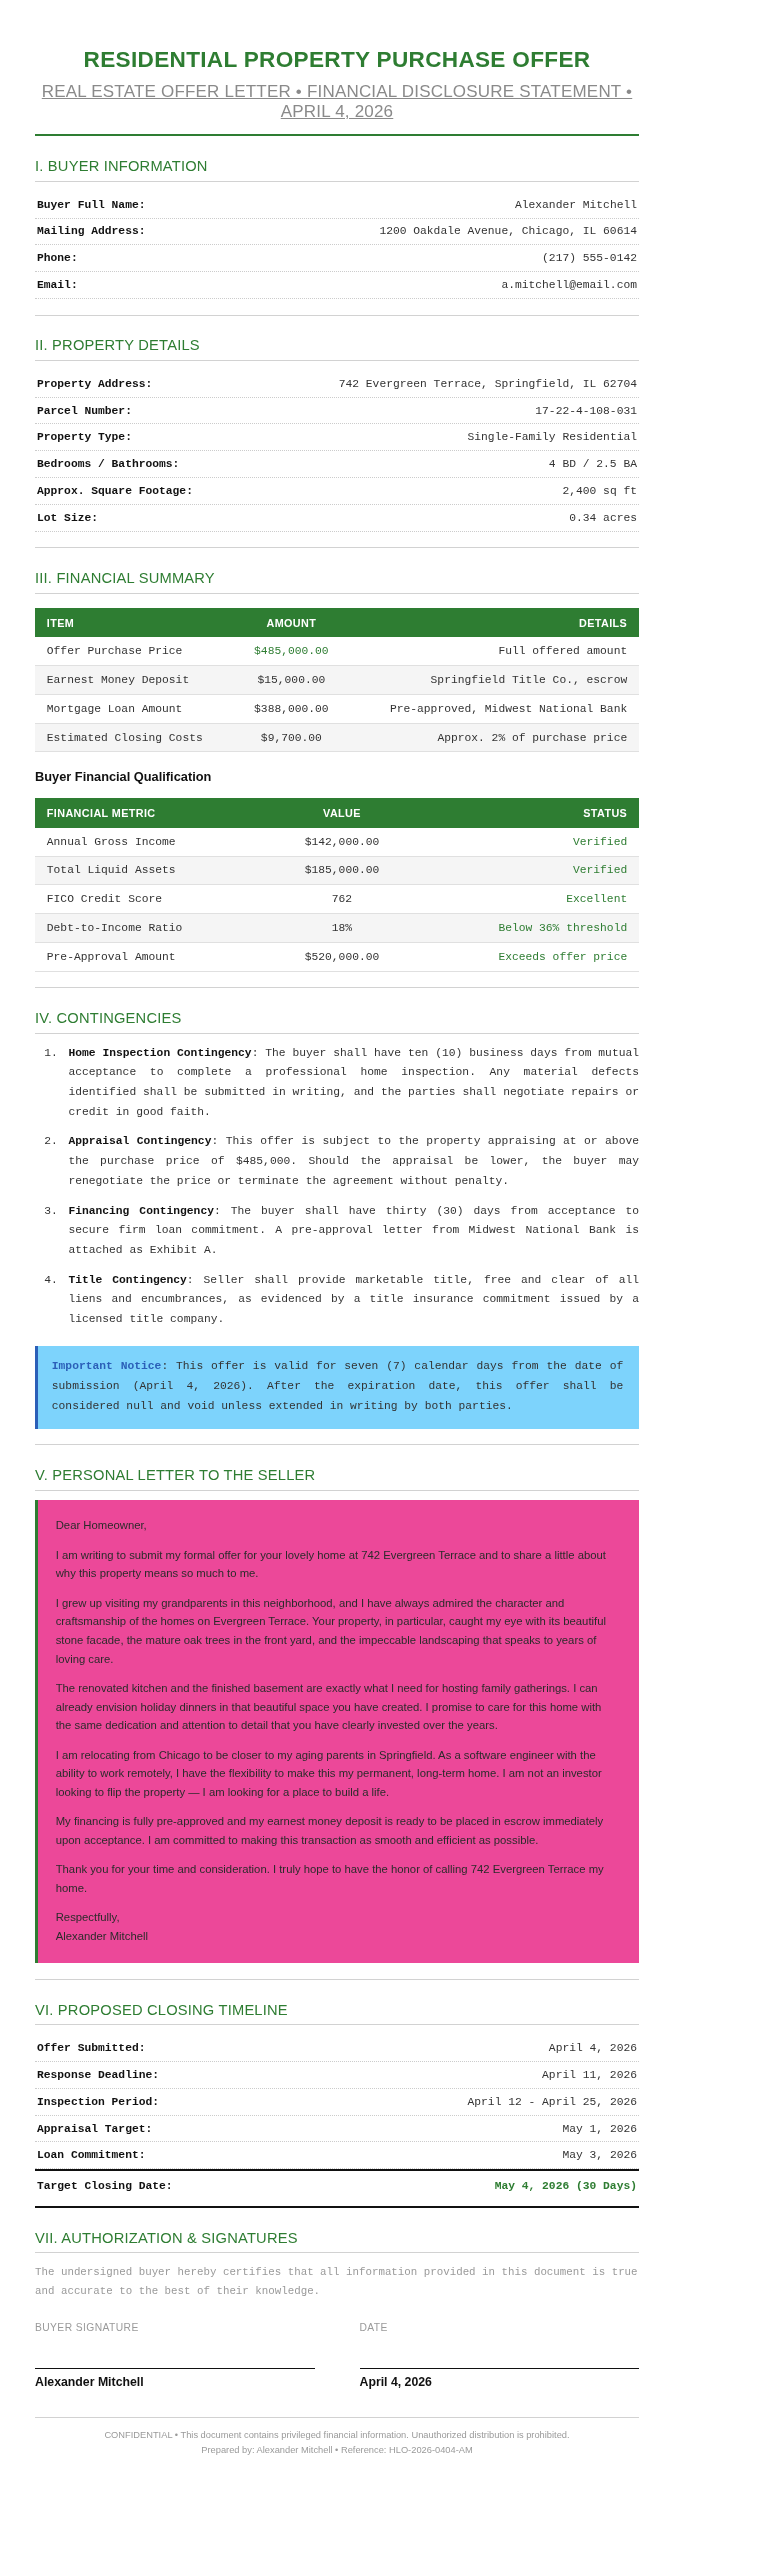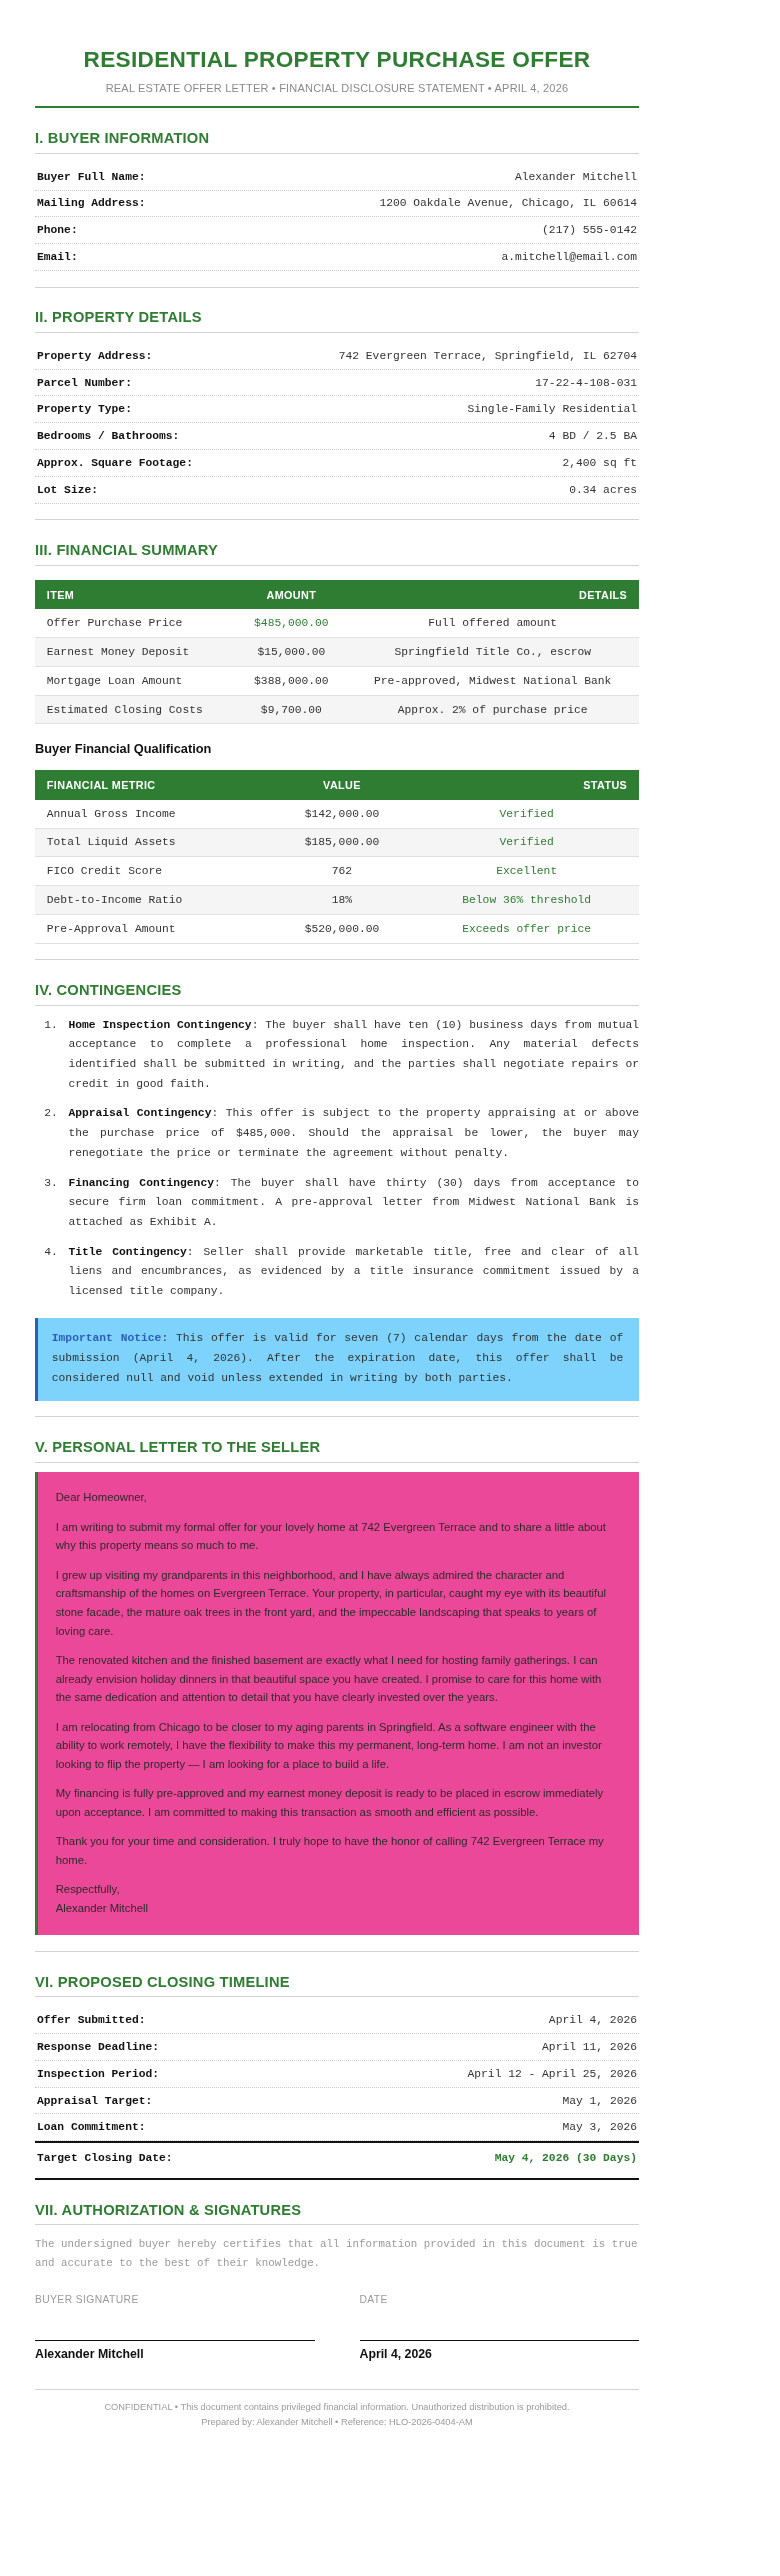--- a/index.html
+++ b/index.html
@@ -26,38 +26,39 @@
     color: #2e7d32;
     font-size: 22.6px;
     font-weight: bold;
     letter-spacing: 0.3px;
     margin: 7.9px 0 0 0;
     font-family: "Liberation Sans", sans-serif;
   }
   .doc-subtitle {
     text-align: center;
     color: #8a8a8a;
-    font-size: 11px;
+    font-size: 17px;
     letter-spacing: 0.2px;
     margin: 8.8px 0 0 0;
+    text-decoration: underline;
   }
   .header-rule {
     border: none;
     border-top: 2.5px solid #2e7d32;
     margin: 12.8px 0 0 0;
   }
 
   
   .section {
     margin-top: 21.6px;
   }
   .section-title {
     color: #2e7d32;
     font-size: 14.7px;
-    font-weight: bold;
+    font-weight: normal;
     letter-spacing: 0.2px;
     margin: 0 0 6.9px 0;
   }
   .section-rule {
     border: none;
     border-top: 1px solid #d2d2d2;
     margin: 0 0 9.8px 0;
   }
 
   
@@ -125,21 +126,21 @@
     color: #333333;
     border-bottom: 1px solid #e0e0e0;
   }
   table.data-table tbody tr:nth-child(even) td {
     background: #f5f5f5;
   }
   table.data-table tbody td.col-mid {
     text-align: center;
   }
   table.data-table tbody td.col-end {
-    text-align: center;
+    text-align: right;
   }
   td.accent-green {
     color: #2e7d32 !important;
   }
   .subheading {
     font-family: "Liberation Sans", sans-serif;
     font-size: 12.8px;
     font-weight: bold;
     color: #111111;
     margin: 16.7px 0 7.9px 0;

